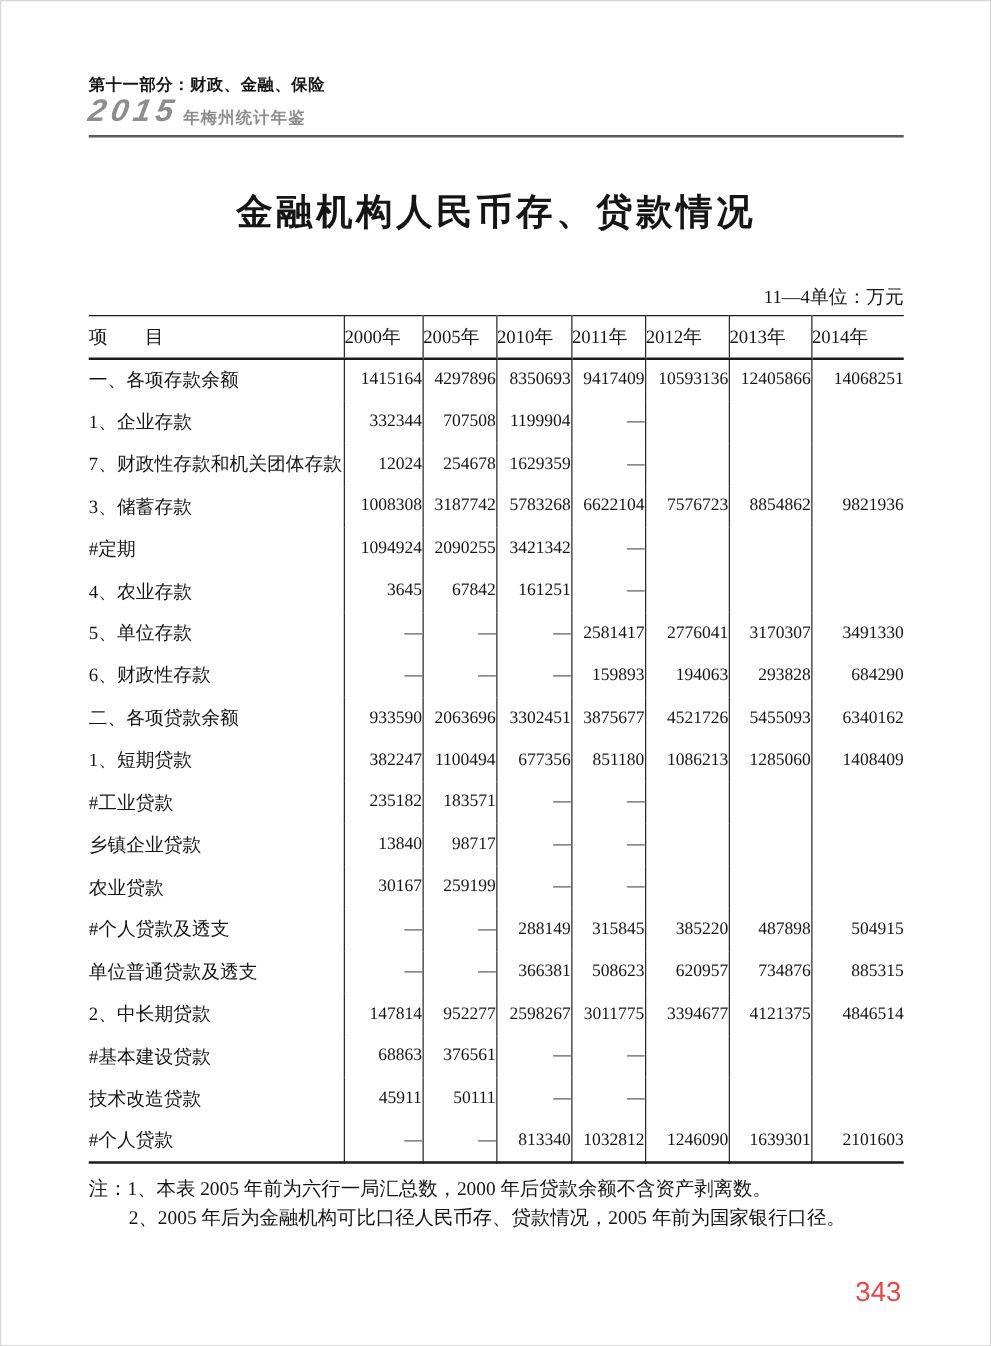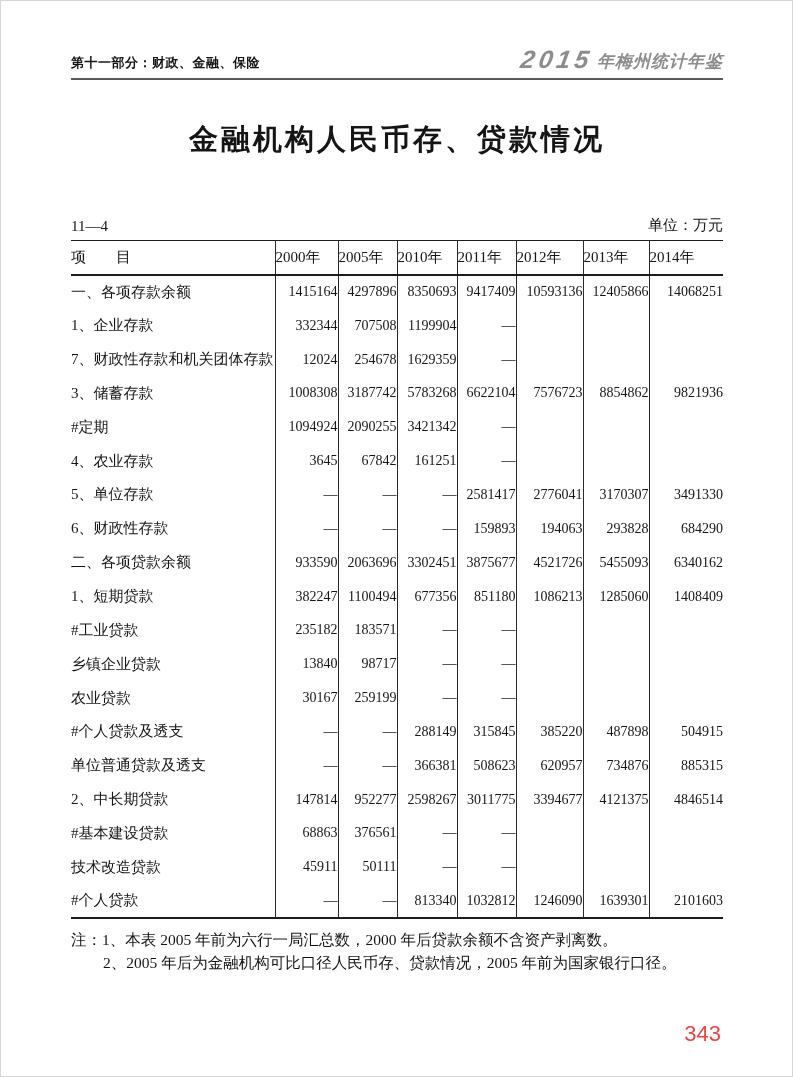--- a/index.html
+++ b/index.html
@@ -10,48 +10,48 @@
     background:#ffffff;
     border:1px solid #d6d6d6;
     box-sizing:border-box;
     font-family:"Liberation Serif","DejaVu Serif",serif;
     color:#151515;
     overflow:hidden;
   }
   .content { position:absolute; left:70px; width:652px; top:0; }
 
   
-  .header-row { display:flex; justify-content:space-between; align-items:flex-end; padding-top:46px; }
+  .header-row { display:flex; justify-content:space-between; padding-top:58px;flex-direction:column; }
   .section-label {
     font-family:"Liberation Sans","DejaVu Sans",sans-serif;
     font-weight:bold; font-size:13px; letter-spacing:0.5px;
   }
   .logo { color:#8d8d8d; white-space:nowrap; line-height:1; }
   .logo-year {
     display:inline-block;
     font-family:"Liberation Sans","DejaVu Sans",sans-serif;
     font-weight:800; font-style:italic; font-size:25px;
     letter-spacing:4px; transform:skewX(-10deg);
     vertical-align:bottom;
   }
   .logo-text {
     display:inline-block;
     font-family:"Liberation Sans","DejaVu Sans",sans-serif;
-    font-weight:bold; font-style:italic; font-size:17px;
+    font-weight:bold; font-size:13px;
     vertical-align:bottom; padding-bottom:2px; letter-spacing:1px;
   }
   .header-rule { border-bottom:2px solid #5a5a5a; margin-top:6px; }
 
   
   .doc-title {
     margin-top:40px; text-align:center;
     font-size:29px; font-weight:bold; letter-spacing:3px;
   }
   .meta-row {
-    margin-top:56px; display:flex; justify-content:space-between;
+    margin-top:38px; display:flex; justify-content:flex-end;
     align-items:flex-end; font-size:15px;
   }
 
   
   table.stat {
     width:652px; margin-top:5px;
     border-collapse:collapse; table-layout:fixed;
     border-top:1.5px solid #1c1c1c;
     border-bottom:2px solid #1c1c1c;
   }

